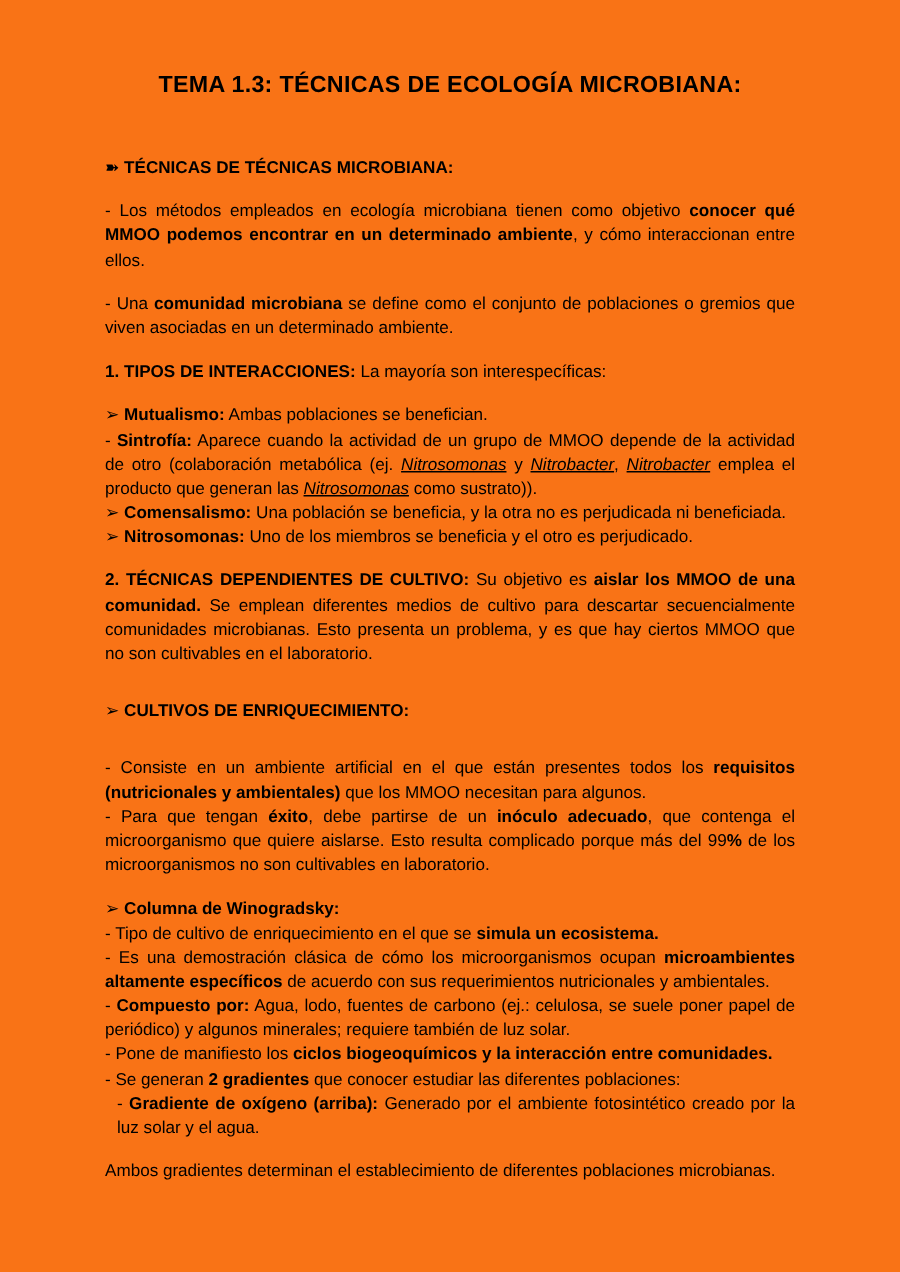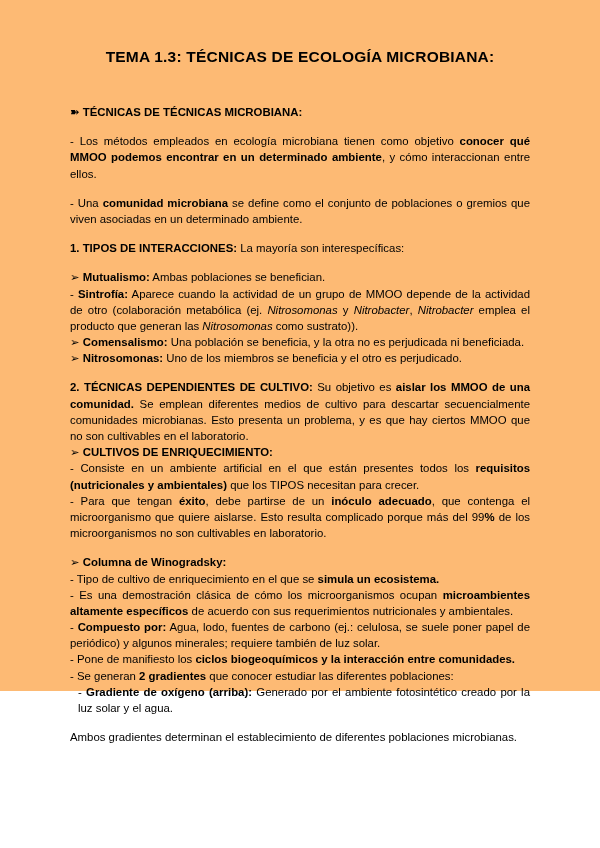--- a/index.html
+++ b/index.html
@@ -10,41 +10,41 @@
   body {
     width: 600px;
     height: 848px;
     overflow: hidden;
     font-family: "Liberation Sans", "DejaVu Sans", sans-serif;
     color: #000000;
   }
   .doc {
     box-sizing: border-box;
     width: 600px;
-    height: 691px;
+    height: 848px;
     padding: 48px 70px 30px 70px;
-    background: #fdba74;
+    background: #f97316;
   }
   .title {
     text-align: center;
     font-weight: bold;
     font-size: 15.5px;
     letter-spacing: 0.2px;
     margin: 0 0 38px 0;
   }
   .para {
     font-size: 11.4px;
     line-height: 1.42;
     text-align: justify;
     margin: 0;
   }
   .para b { font-weight: bold; }
-  .para i { font-style: italic; }
+  .para i { font-style: italic; text-decoration: underline; }
   .gap { margin-top: 13px; }
-  .gap-lg { }
+  .gap-lg { margin-top: 22px; }
   .indent { padding-left: 8px; }
 </style>
 </head>
 <body>
 
 <div class="doc">
   <h1 class="title">TEMA 1.3: TÉCNICAS DE ECOLOGÍA MICROBIANA:</h1>
 
   <p class="para"><b>➽ </b><b>TÉCNICAS DE TÉCNICAS MICROBIANA:</b></p>
   <p class="para gap"><span>- Los métodos empleados en ecología microbiana tienen como objetivo </span><b>conocer qué MMOO podemos encontrar en un determinado ambiente</b><span>, y cómo interaccionan entre ellos.</span></p>
@@ -54,21 +54,21 @@
 
   <p class="para gap"><span>➢ </span><b>Mutualismo:</b><span> Ambas poblaciones se benefician.</span></p>
   <p class="para"><span>- </span><b>Sintrofía:</b><span> Aparece cuando la actividad de un grupo de MMOO depende de la actividad de otro (colaboración metabólica (ej. </span><i>Nitrosomonas</i><span> y </span><i>Nitrobacter</i><span>, </span><i>Nitrobacter</i><span> emplea el producto que generan las </span><i>Nitrosomonas</i><span> como sustrato)).</span></p>
   <p class="para"><span>➢ </span><b>Comensalismo:</b><span> Una población se beneficia, y la otra no es perjudicada ni beneficiada.</span></p>
   <p class="para"><span>➢ </span><b>Nitrosomonas:</b><span> Uno de los miembros se beneficia y el otro es perjudicado.</span></p>
 
   <p class="para gap"><b>2. TÉCNICAS DEPENDIENTES DE CULTIVO:</b><span> Su objetivo es </span><b>aislar los MMOO de una comunidad.</b><span> Se emplean diferentes medios de cultivo para descartar secuencialmente comunidades microbianas. Esto presenta un problema, y es que hay ciertos MMOO que no son cultivables en el laboratorio.</span></p>
 
   <p class="para gap-lg"><span>➢ </span><b>CULTIVOS DE ENRIQUECIMIENTO:</b></p>
 
-  <p class="para gap-lg"><span>- Consiste en un ambiente artificial en el que están presentes todos los </span><b>requisitos (nutricionales y ambientales)</b><span> que los TIPOS necesitan para crecer.</span></p>
+  <p class="para gap-lg"><span>- Consiste en un ambiente artificial en el que están presentes todos los </span><b>requisitos (nutricionales y ambientales)</b><span> que los MMOO necesitan para algunos.</span></p>
   <p class="para"><span>- Para que tengan </span><b>éxito</b><span>, debe partirse de un </span><b>inóculo adecuado</b><span>, que contenga el microorganismo que quiere aislarse. Esto resulta complicado porque más del 99</span><b>%</b><span> de los microorganismos no son cultivables en laboratorio.</span></p>
 
   <p class="para gap"><span>➢ </span><b>Columna de Winogradsky:</b></p>
   <p class="para"><span>- Tipo de cultivo de enriquecimiento en el que se </span><b>simula un ecosistema.</b></p>
   <p class="para"><span>- Es una demostración clásica de cómo los microorganismos ocupan </span><b>microambientes altamente específicos</b><span> de acuerdo con sus requerimientos nutricionales y ambientales.</span></p>
   <p class="para"><span>- </span><b>Compuesto por:</b><span> Agua, lodo, fuentes de carbono (ej.: celulosa, se suele poner papel de periódico) y algunos minerales; requiere también de luz solar.</span></p>
   <p class="para"><span>- Pone de manifiesto los </span><b>ciclos biogeoquímicos y la interacción entre comunidades.</b></p>
   <p class="para"><span>- Se generan </span><b>2 gradientes</b><span> que conocer estudiar las diferentes poblaciones:</span></p>
   <p class="para indent"><span>- </span><b>Gradiente de oxígeno (arriba):</b><span> Generado por el ambiente fotosintético creado por la luz solar y el agua.</span></p>
 

